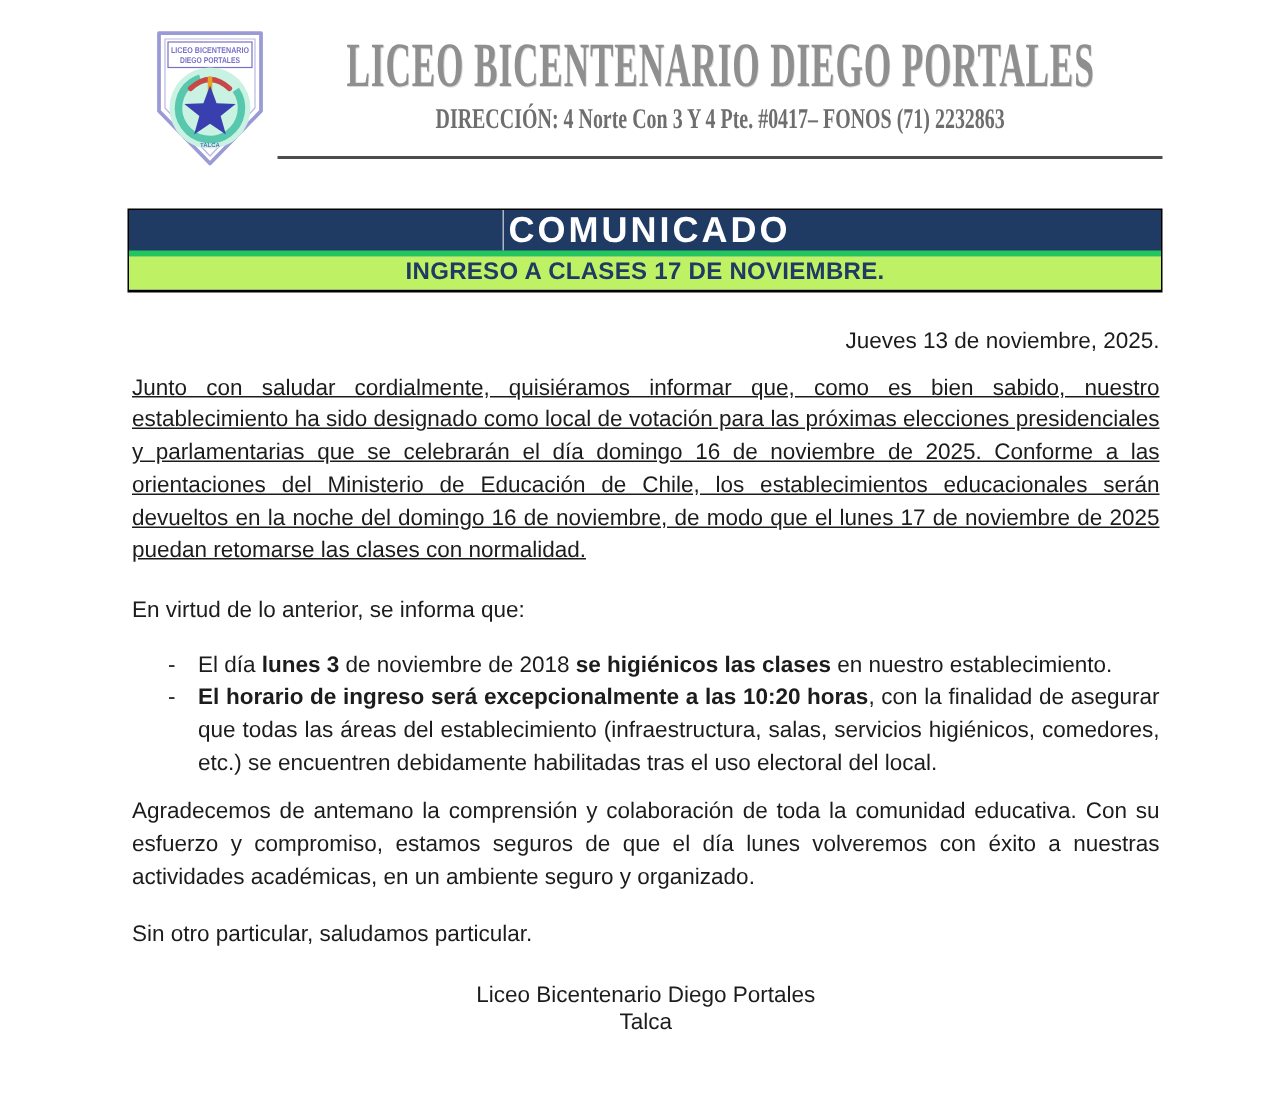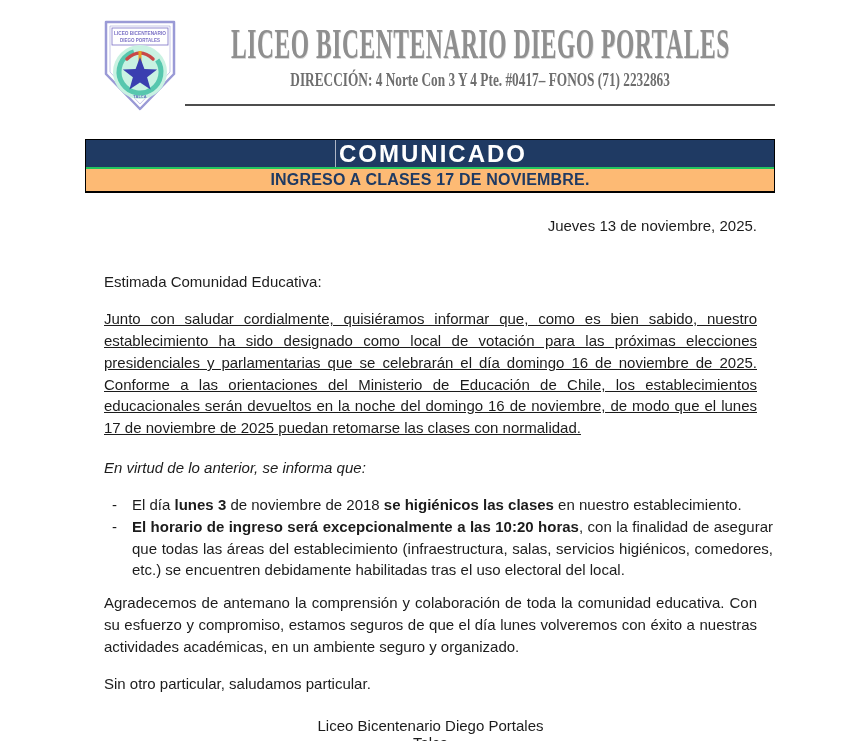--- a/index.html
+++ b/index.html
@@ -56,59 +56,59 @@
   
   .banner {
     margin: 26px 68px 0 85px;
     border: 1px solid #000;
     border-bottom: 2px solid #000;
   }
   .banner-top {
     display: flex;
     align-items: center;
     background: var(--navy, #1f3a63);
-    border-bottom: 2px solid #22c55e;
+    border-bottom: 4px solid #22c55e;
     height: 27px;
   }
   .banner-cell-left {
     width: 249px;
     align-self: stretch;
     border-right: 1px solid #aeb6c6;
   }
   .banner-title {
     color: #ffffff;
     font-weight: 700;
     font-size: 24px;
     letter-spacing: 2px;
     padding-left: 3px;
     line-height: 27px;
   }
   .banner-bottom {
-    background: #fdba74;
+    background: #bef264;
     text-align: center;
     height: 22px;
   }
   .banner-subtitle {
     color: var(--navy, #1f3a63);
     font-weight: 700;
     font-size: 16px;
     line-height: 22px;
     letter-spacing: 0.2px;
   }
 
   
   .doc-body {
     margin: 0 70px 0 88px;
     font-size: 15px;
   }
-  .doc-body p { margin: 16px; line-height: 21.7px; }
+  .doc-body p { margin: 0; line-height: 21.7px; }
   .date-line { text-align: right; margin-top: 22px !important; }
   .salutation { margin-top: 34px !important; }
   .para-1 { margin-top: 9px  !important; text-align: justify; text-decoration: underline; }
-  .para-2 { margin-top: 18px !important; font-style: italic; }
+  .para-2 { margin-top: 18px !important; }
   .bullet-list { margin-top: 15px; }
   .bullet-item { display: flex; line-height: 21.7px; }
   .bullet-marker { flex: 0 0 20px; margin-left: 24px; }
   .bullet-text { flex: 1; text-align: justify; }
   .para-3 { margin-top: 11px !important; text-align: justify; }
   .closing { margin-top: 16px !important; }
   .signature {
     margin-top: 22px;
     text-align: center;
     font-size: 15px;
@@ -146,21 +146,20 @@
     <div class="banner-title">COMUNICADO</div>
   </div>
   <div class="banner-bottom">
     <span class="banner-subtitle">INGRESO A CLASES 17 DE NOVIEMBRE.</span>
   </div>
 </div>
 
 <div class="doc-body">
   <p class="date-line">Jueves 13 de noviembre, 2025.</p>
 
-  <p class="salutation">Estimada Comunidad Educativa:</p>
 
   <p class="para-1">Junto con saludar cordialmente, quisiéramos informar que, como es bien sabido, nuestro establecimiento ha sido designado como local de votación para las próximas elecciones presidenciales y parlamentarias que se celebrarán el día domingo 16 de noviembre de 2025. Conforme a las orientaciones del Ministerio de Educación de Chile, los establecimientos educacionales serán devueltos en la noche del domingo 16 de noviembre, de modo que el lunes 17 de noviembre de 2025 puedan retomarse las clases con normalidad.</p>
 
   <p class="para-2">En virtud de lo anterior, se informa que:</p>
 
   <div class="bullet-list">
     <div class="bullet-item">
       <span class="bullet-marker">-</span>
       <span class="bullet-text"><span>El día </span><b>lunes 3</b><span> de noviembre de 2018 </span><b>se higiénicos las clases</b><span> en nuestro establecimiento.</span></span>
     </div>

